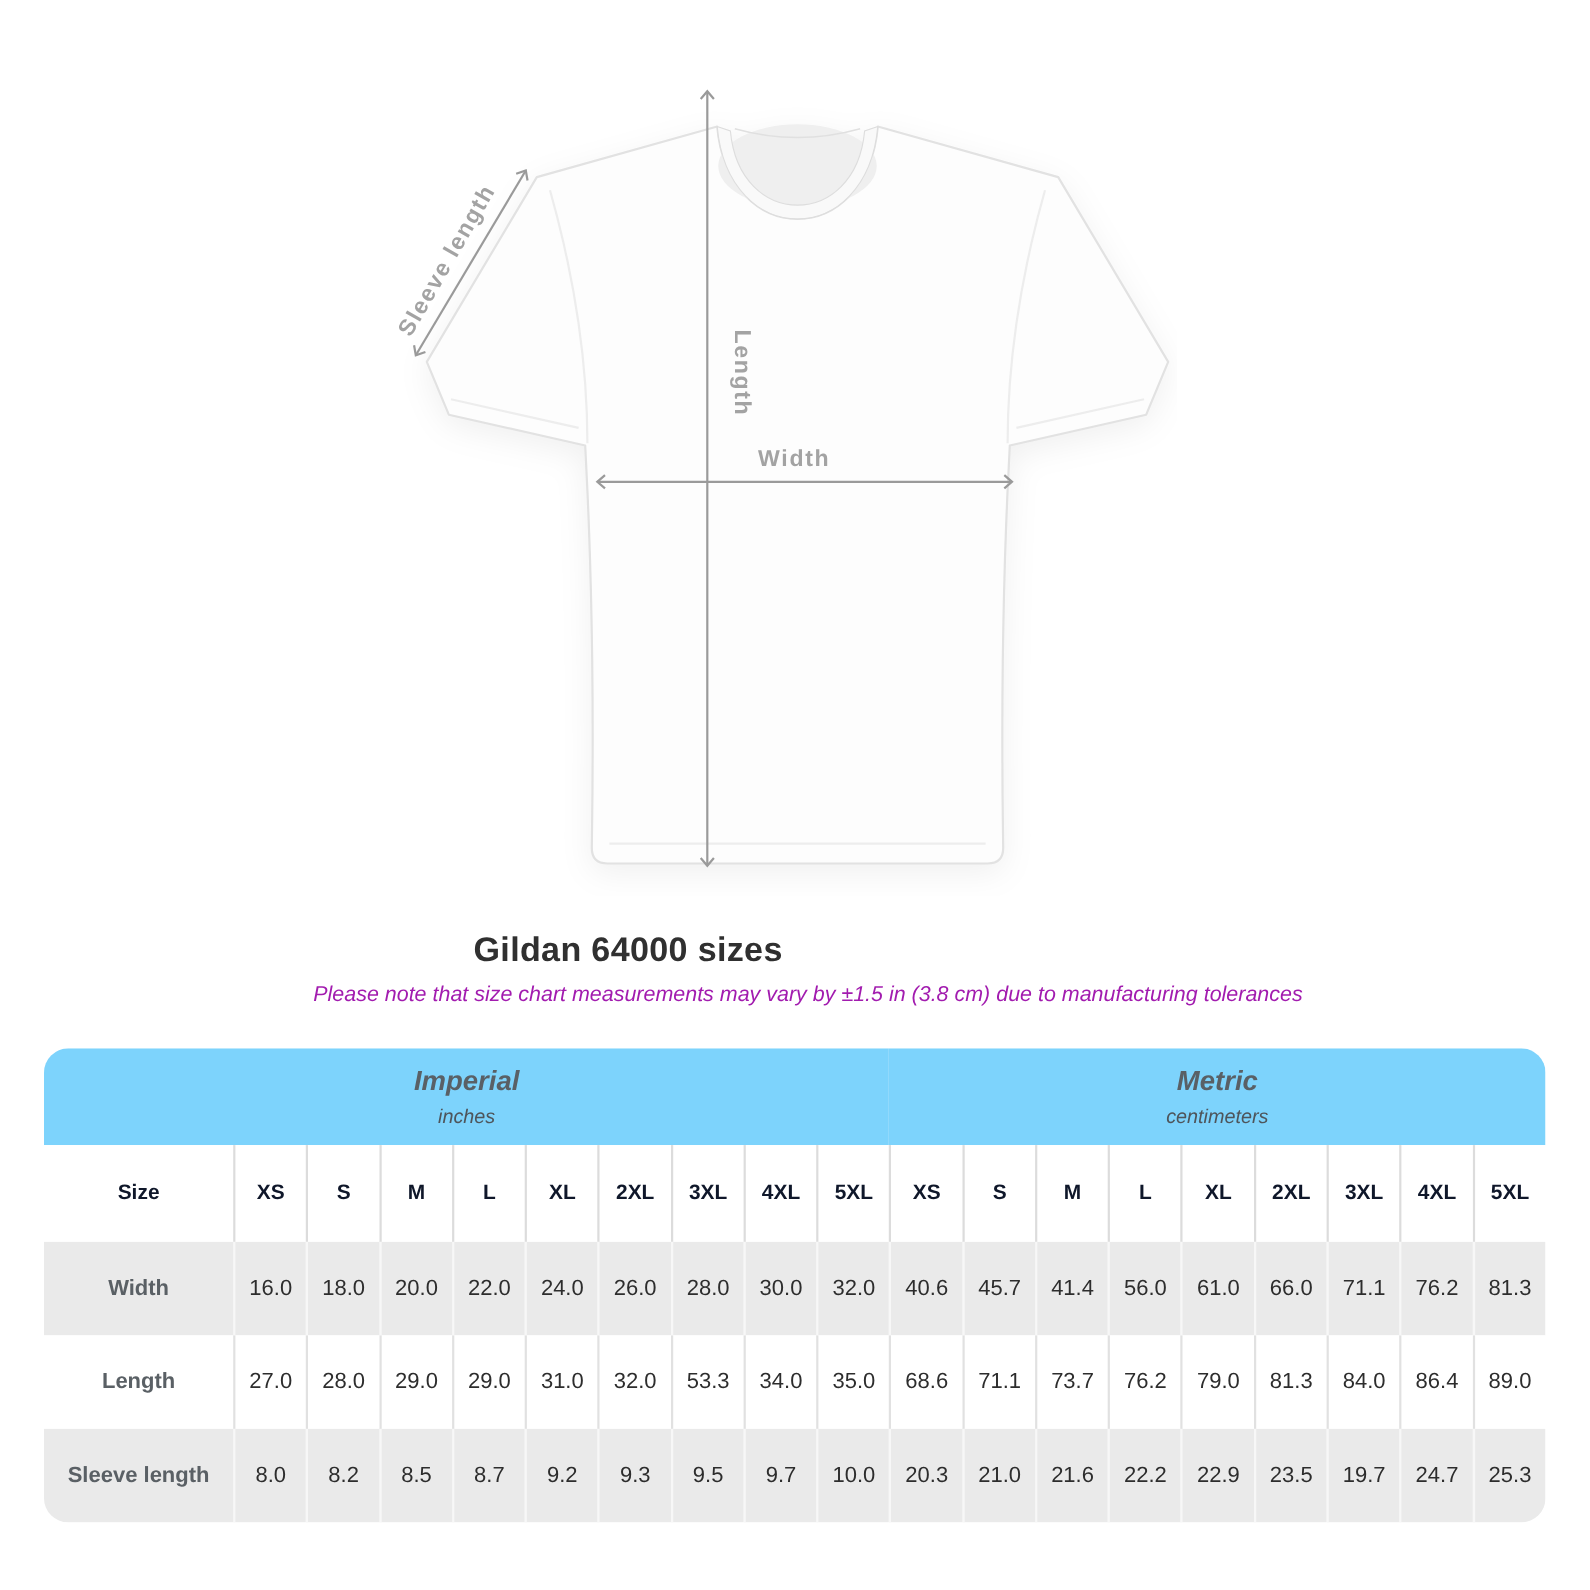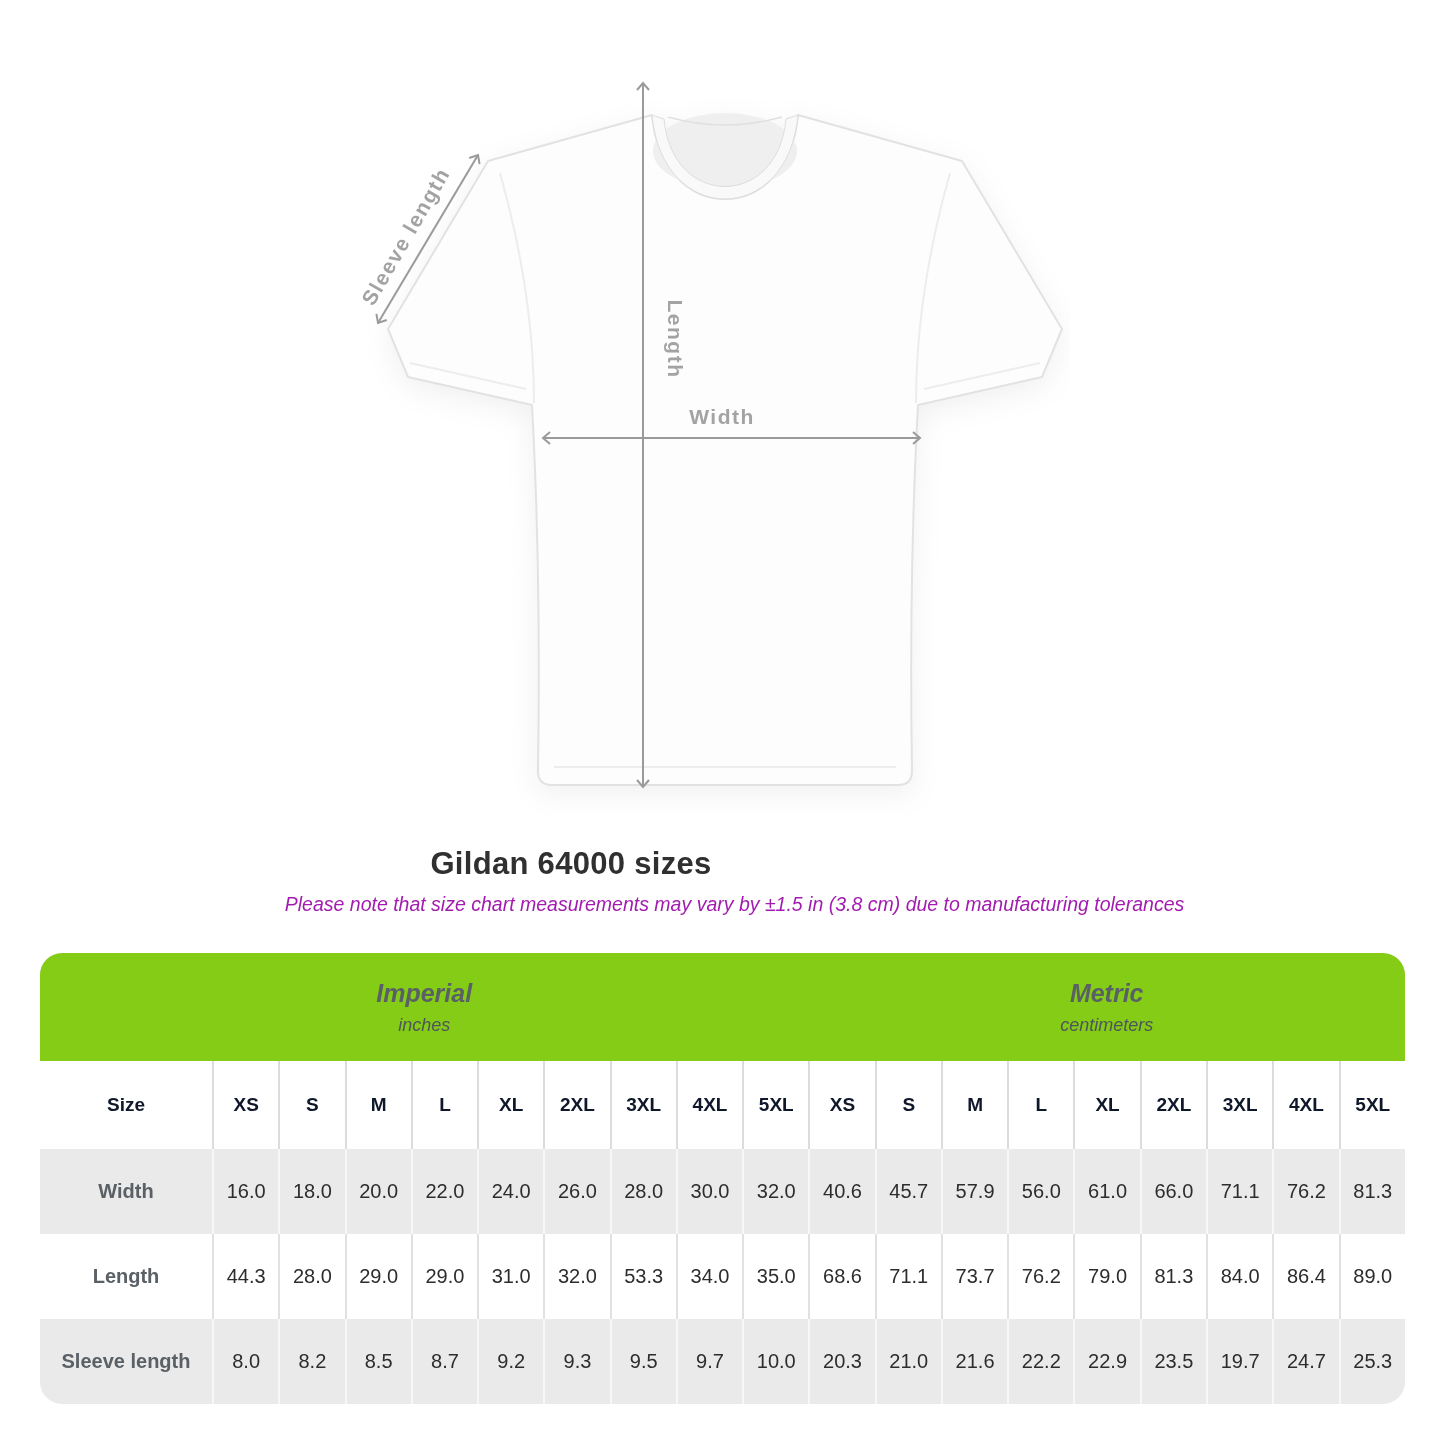--- a/index.html
+++ b/index.html
@@ -35,21 +35,21 @@
     border-radius:22px; overflow:hidden;
   }
   table.size-table {
     width:100%; border-collapse:separate; border-spacing:0; table-layout:fixed;
   }
   .size-table th, .size-table td {
     text-align:center; vertical-align:middle; padding:0;
   }
   col.label-col { width:172px; }
 
-  tr.band-row th { background:#84cc16; height:108px; }
+  tr.band-row th { background:#7dd3fc; height:88px; }
   .grp-label { font-size:25px; font-weight:bold; font-style:italic; color:#596066; }
   .grp-unit  { font-size:18px; font-style:italic; font-weight:normal; color:#4e555b; margin-top:7px; }
 
   tr.size-row { background:#ffffff; }
   tr.size-row th { height:88px; font-size:19px; font-weight:bold; color:#0f172a; }
   tr.size-row th + th { border-left:2px solid #dcdcdc; }
 
   tbody tr { height:85px; }
   tbody tr.shade th, tbody tr.shade td { background:#eaeaea; }
   tbody tr.light th, tbody tr.light td { background:#ffffff; }
@@ -177,31 +177,31 @@
           <td class="val">18.0</td>
           <td class="val">20.0</td>
           <td class="val">22.0</td>
           <td class="val">24.0</td>
           <td class="val">26.0</td>
           <td class="val">28.0</td>
           <td class="val">30.0</td>
           <td class="val">32.0</td>
           <td class="val">40.6</td>
           <td class="val">45.7</td>
-          <td class="val">57.9</td>
+          <td class="val">41.4</td>
           <td class="val">56.0</td>
           <td class="val">61.0</td>
           <td class="val">66.0</td>
           <td class="val">71.1</td>
           <td class="val">76.2</td>
           <td class="val">81.3</td>
         </tr>
         <tr class="light">
           <th class="row-label">Length</th>
-          <td class="val">44.3</td>
+          <td class="val">27.0</td>
           <td class="val">28.0</td>
           <td class="val">29.0</td>
           <td class="val">29.0</td>
           <td class="val">31.0</td>
           <td class="val">32.0</td>
           <td class="val">53.3</td>
           <td class="val">34.0</td>
           <td class="val">35.0</td>
           <td class="val">68.6</td>
           <td class="val">71.1</td>

